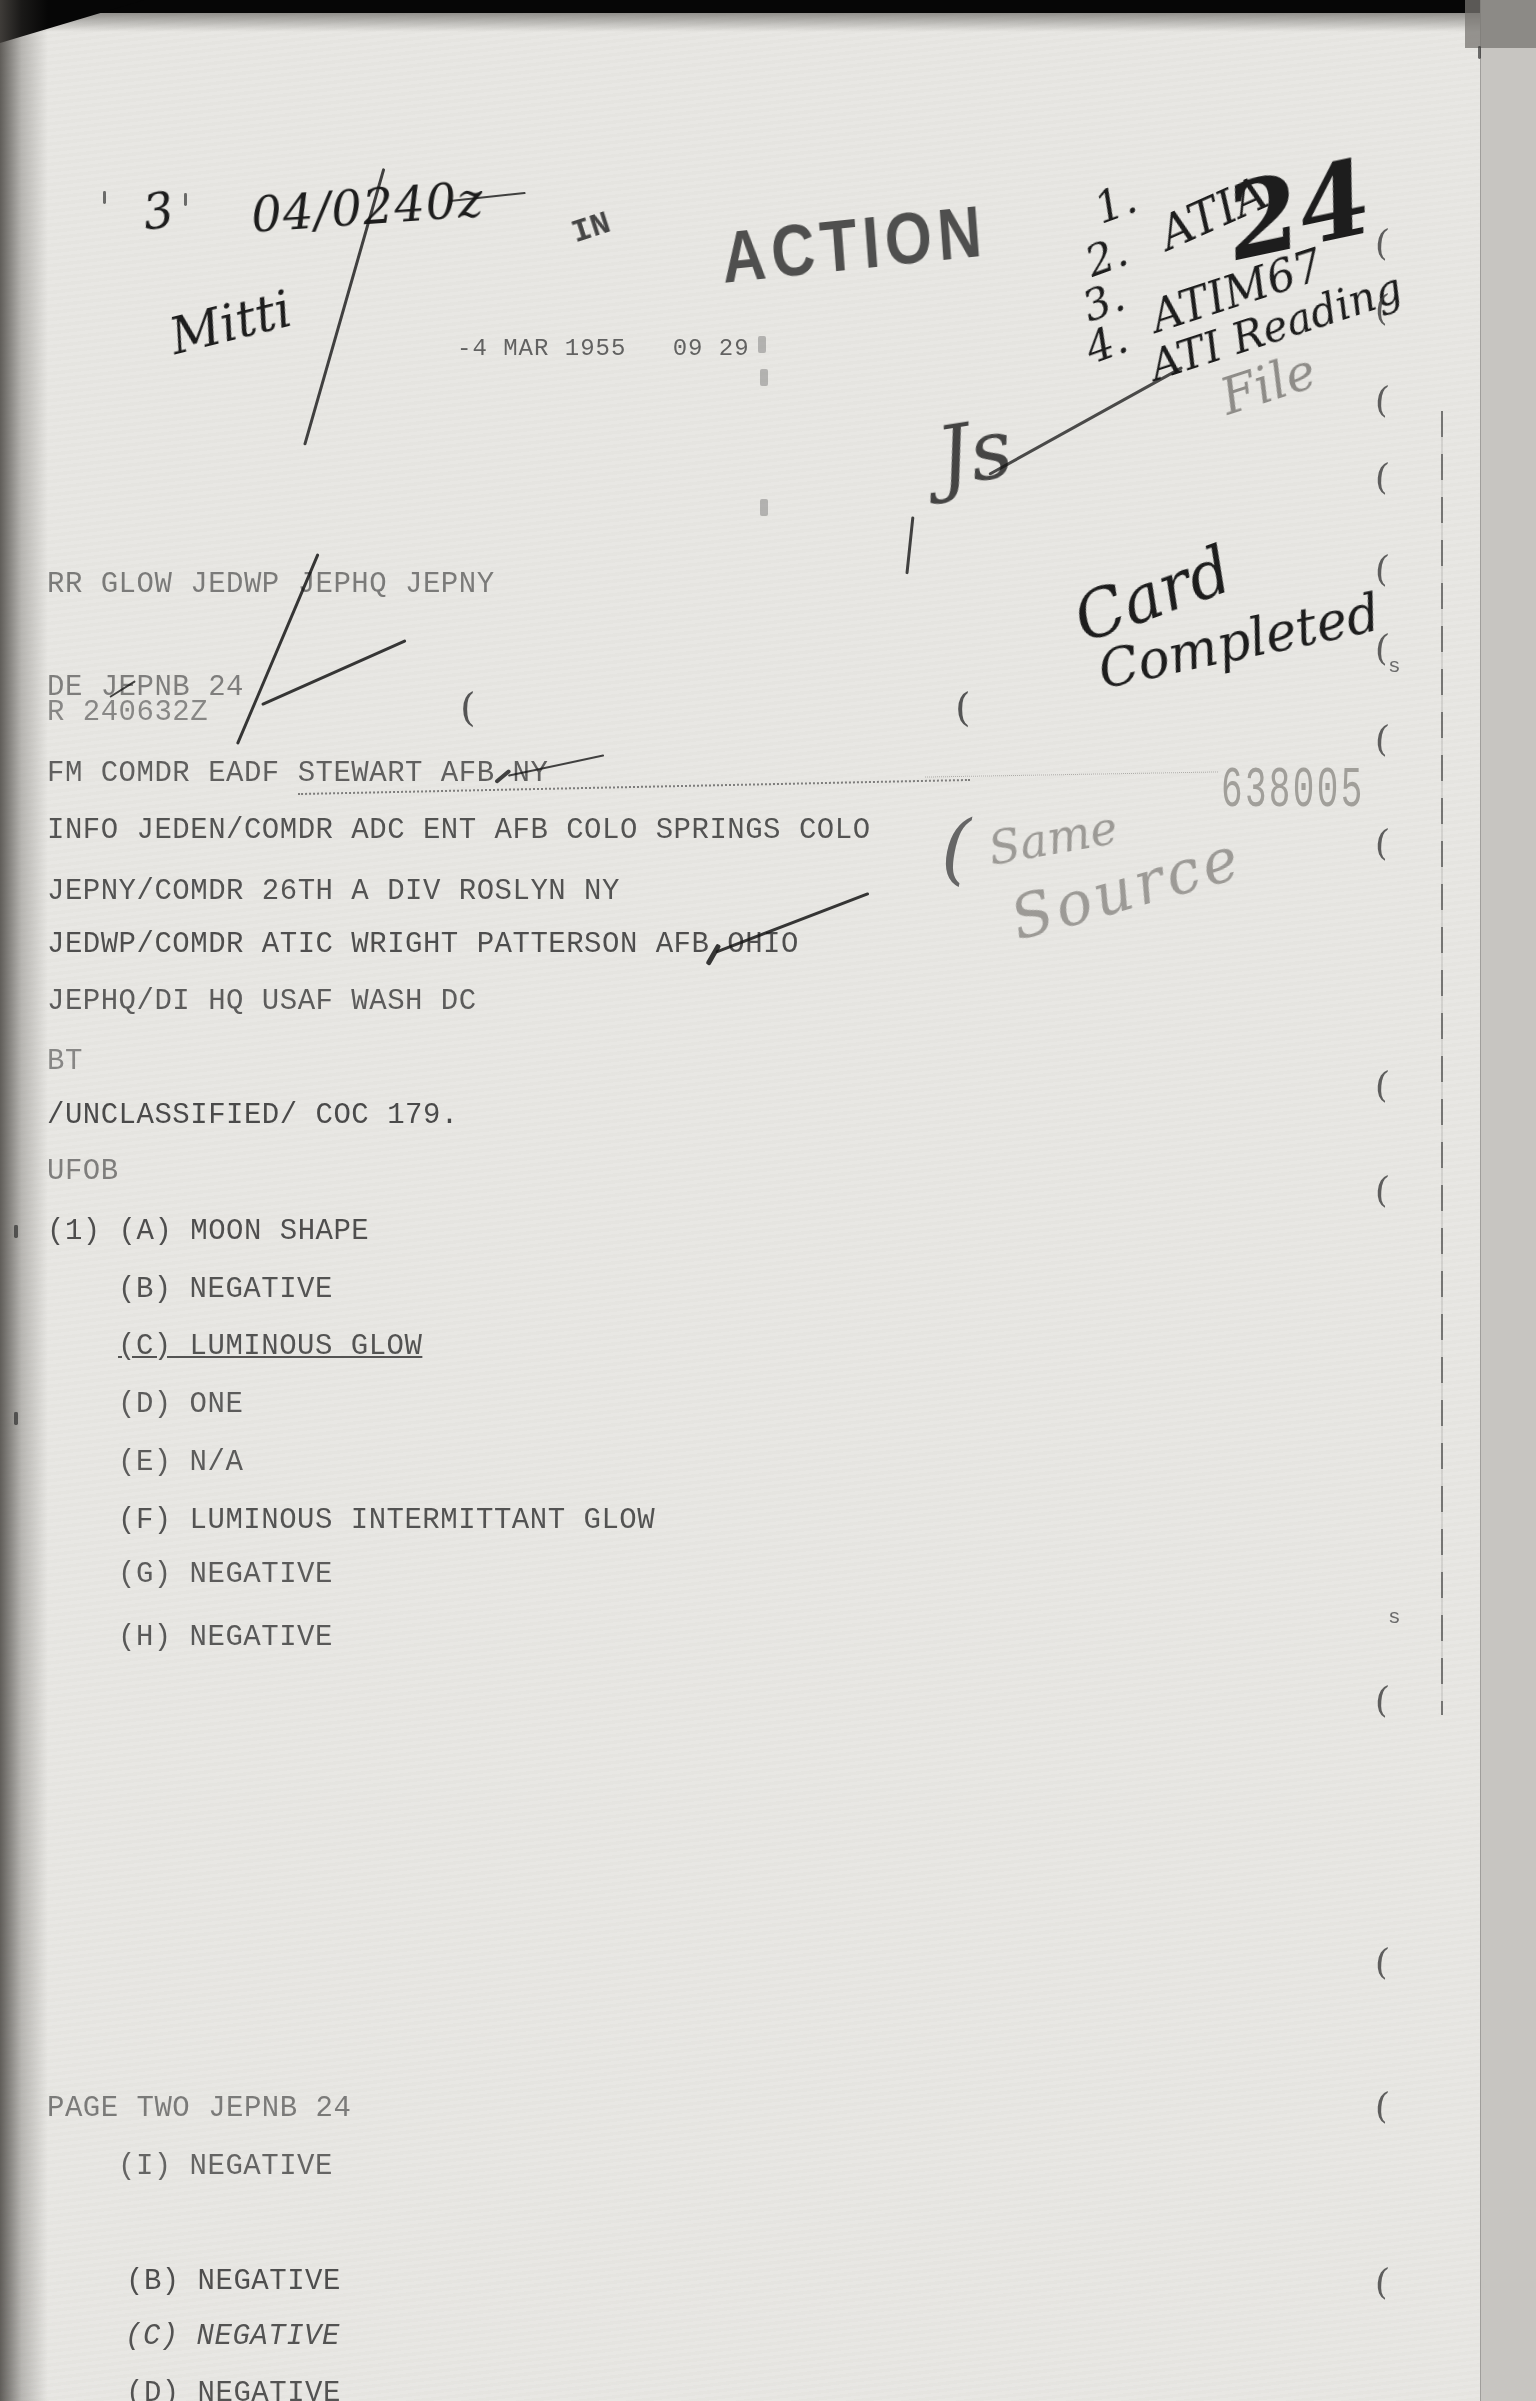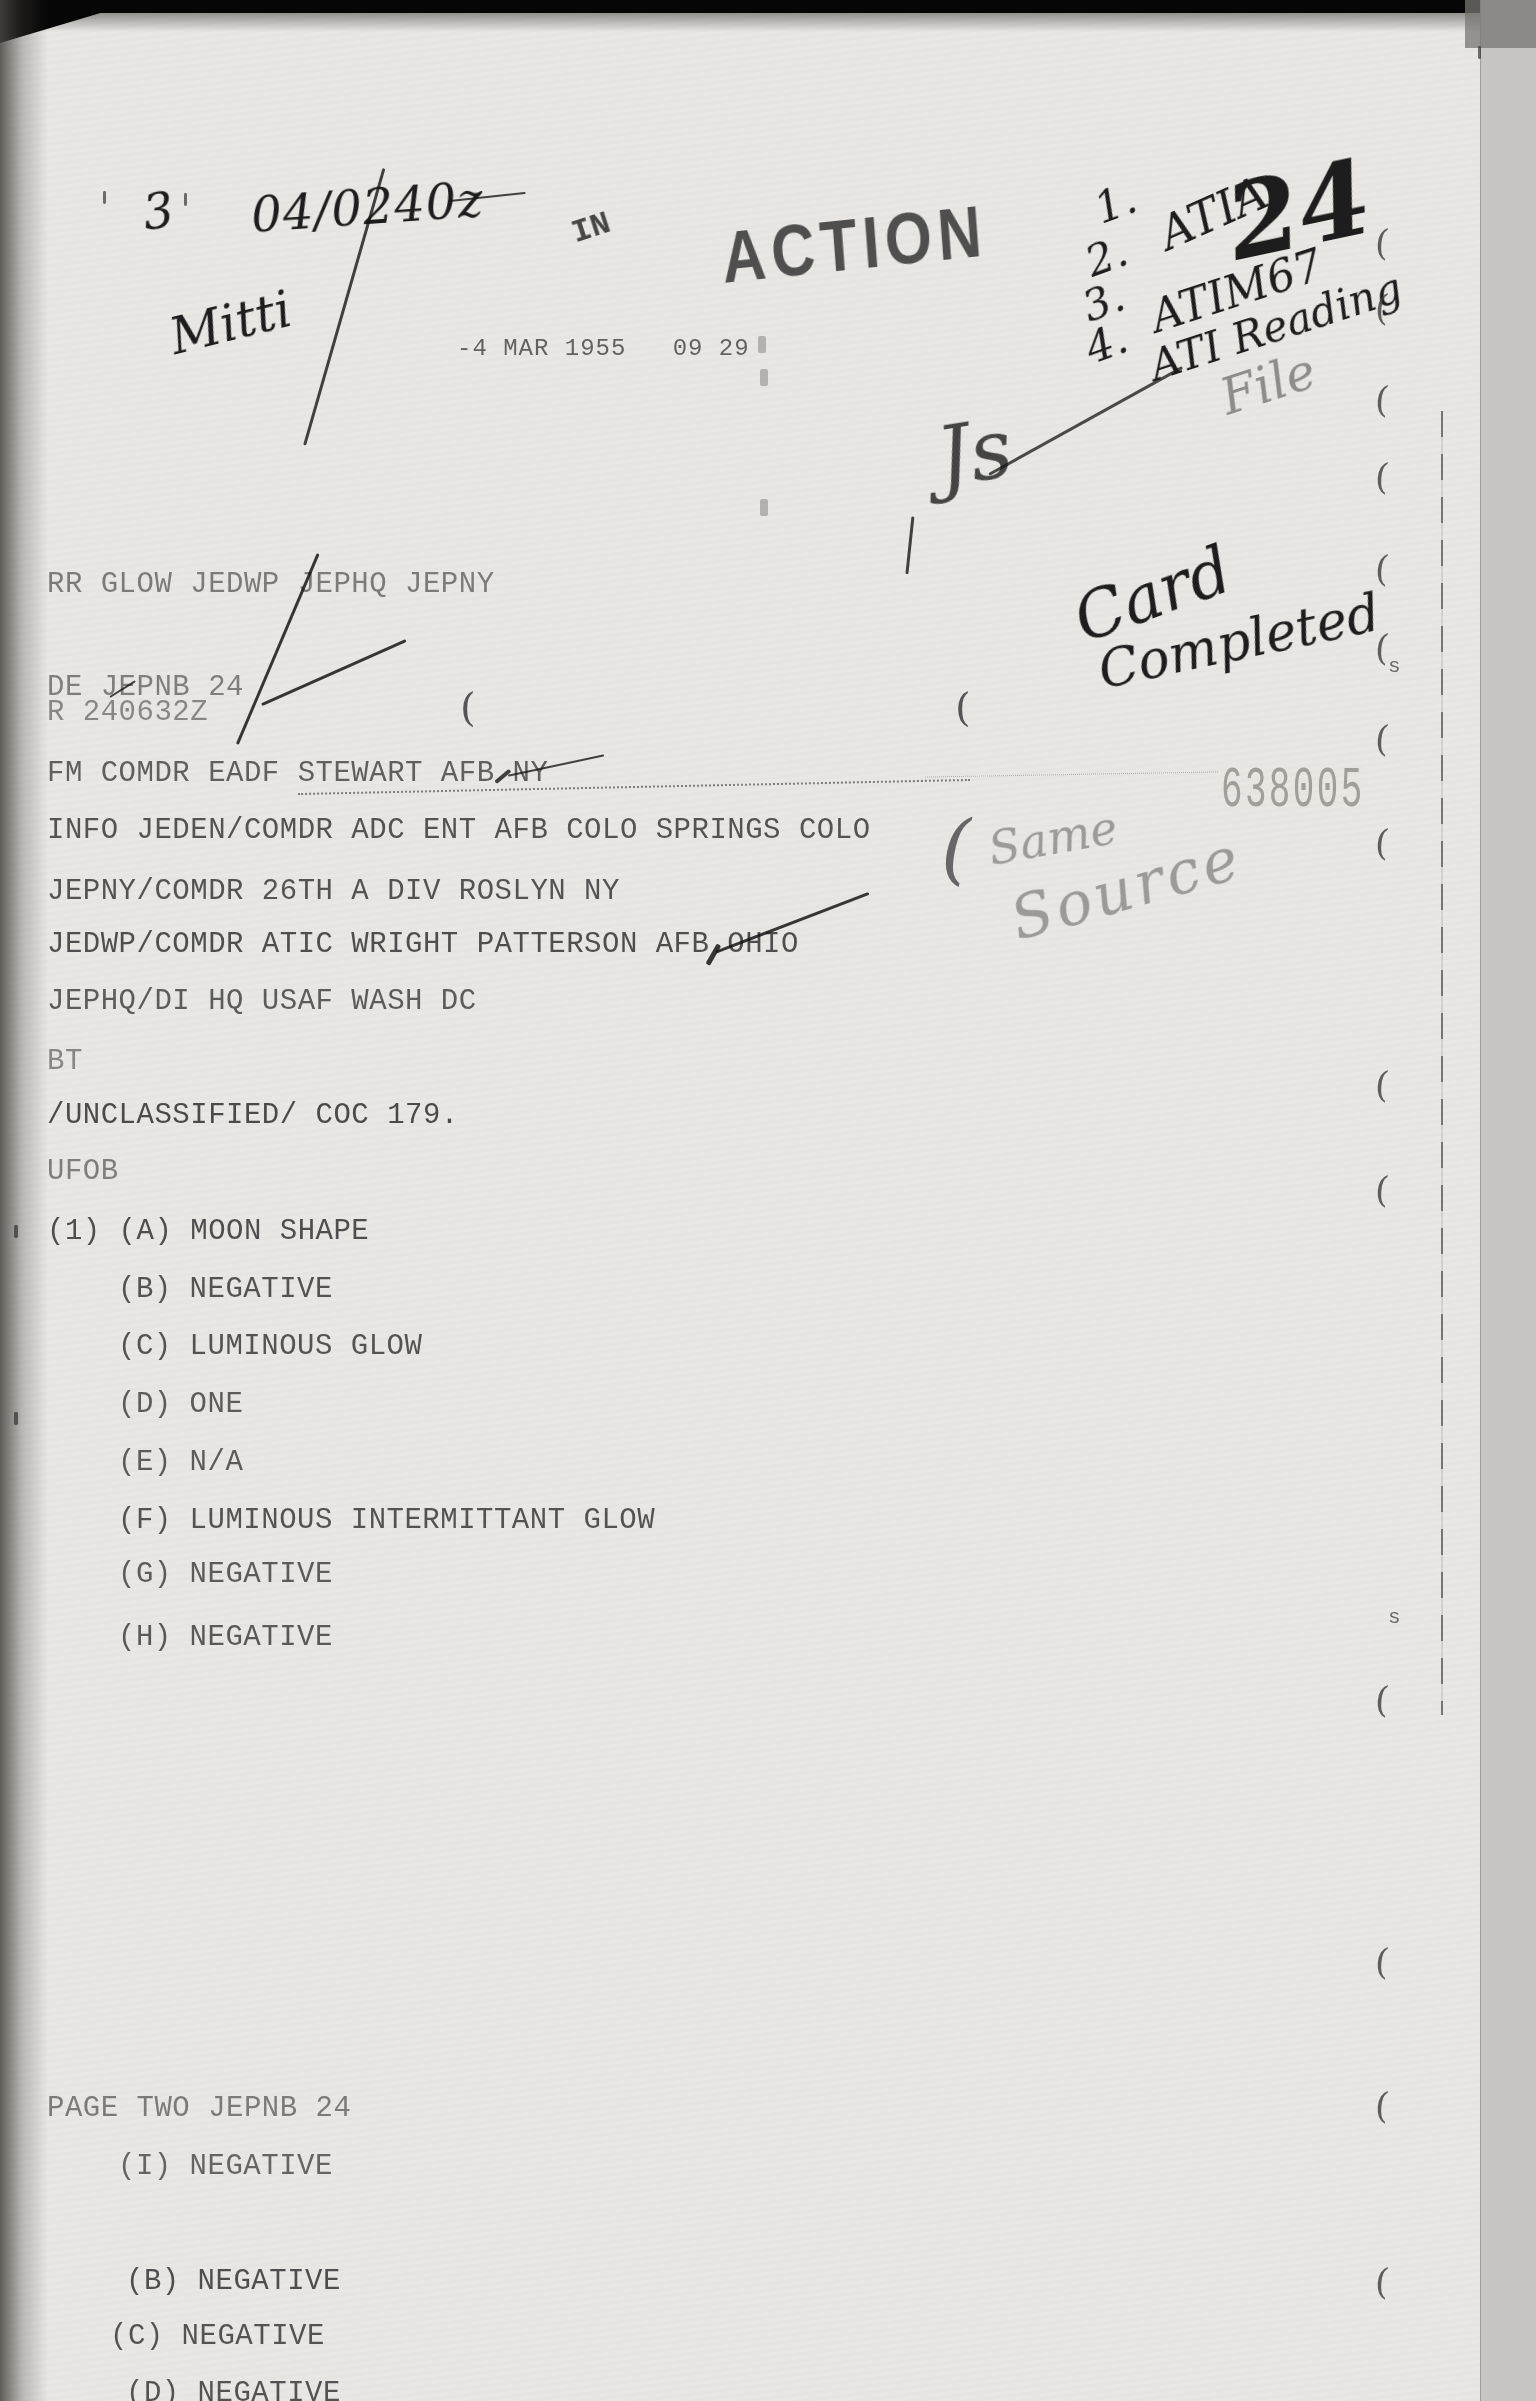--- a/index.html
+++ b/index.html
@@ -117,30 +117,30 @@
     <div class="tw-line" style="left: 47px; top: 759px; opacity: 0.78;">FM COMDR EADF STEWART AFB NY</div>
     <div class="tw-line" style="left: 47px; top: 816px; opacity: 0.85;">INFO JEDEN/COMDR ADC ENT AFB COLO SPRINGS COLO</div>
     <div class="tw-line" style="left: 47px; top: 877px; opacity: 0.85;">JEPNY/COMDR 26TH A DIV ROSLYN NY</div>
     <div class="tw-line" style="left: 47px; top: 930px; opacity: 0.88;">JEDWP/COMDR ATIC WRIGHT PATTERSON AFB OHIO</div>
     <div class="tw-line" style="left: 47px; top: 987px; opacity: 0.8;">JEPHQ/DI HQ USAF WASH DC</div>
     <div class="tw-line" style="left: 47px; top: 1047px; opacity: 0.55;">BT</div>
     <div class="tw-line" style="left: 47px; top: 1101px; opacity: 0.9;">/UNCLASSIFIED/ COC 179.</div>
     <div class="tw-line" style="left: 47px; top: 1157px; opacity: 0.6;">UFOB</div>
     <div class="tw-line" style="left: 47px; top: 1217px; opacity: 0.88;">(1) (A) MOON SHAPE</div>
     <div class="tw-line" style="left: 118px; top: 1275px; opacity: 0.85;">(B) NEGATIVE</div>
-    <div class="tw-line" style="left: 118px; top: 1332px; opacity: 0.85;">(C) LUMINOUS GLOW</div>
+    <div class="tw-line" style="left: 118px; top: 1332px; opacity: 0.85; text-decoration: underline;">(C) LUMINOUS GLOW</div>
     <div class="tw-line" style="left: 118px; top: 1390px; opacity: 0.8;">(D) ONE</div>
     <div class="tw-line" style="left: 118px; top: 1448px; opacity: 0.8;">(E) N/A</div>
     <div class="tw-line" style="left: 118px; top: 1506px; opacity: 0.85;">(F) LUMINOUS INTERMITTANT GLOW</div>
     <div class="tw-line" style="left: 118px; top: 1560px; opacity: 0.8;">(G) NEGATIVE</div>
     <div class="tw-line" style="left: 118px; top: 1623px; opacity: 0.82;">(H) NEGATIVE</div>
     <div class="tw-line" style="left: 47px; top: 2094px; opacity: 0.62;">PAGE TWO JEPNB 24</div>
     <div class="tw-line" style="left: 118px; top: 2152px; opacity: 0.75;">(I) NEGATIVE</div>
     <div class="tw-line" style="left: 126px; top: 2267px; opacity: 0.88;">(B) NEGATIVE</div>
-    <div class="tw-line" style="left: 110px; top: 2322px; opacity: 0.85;">(C) NEGATIVE</div>
+    <div class="tw-line" style="left: 125px; top: 2322px; opacity: 0.85; font-style: italic;">(C) NEGATIVE</div>
     <div class="tw-line" style="left: 126px; top: 2379px; opacity: 0.85;">(D) NEGATIVE</div>
     <div class="stroke" style="left: 384px; top: 167px; width: 288px; height: 2.9px; transform: rotate(106deg); opacity: 0.8;"></div>
     <div class="stroke" style="left: 318px; top: 552px; width: 207px; height: 3.4px; transform: rotate(113deg); opacity: 0.85;"></div>
     <div class="stroke" style="left: 406px; top: 639px; width: 158px; height: 2.9px; transform: rotate(156deg); opacity: 0.85;"></div>
     <div class="stroke" style="left: 110px; top: 696px; width: 30px; height: 2.4px; transform: rotate(-32deg); opacity: 0.8;"></div>
     <div class="stroke" style="left: 869px; top: 892px; width: 164px; height: 2.9px; transform: rotate(159deg); opacity: 0.85;"></div>
     <div class="stroke" style="left: 719px; top: 942px; width: 23px; height: 5.3px; transform: rotate(120deg); opacity: 0.85;"></div>
     <div class="stroke" style="left: 989px; top: 473px; width: 221px; height: 2.9px; transform: rotate(-29deg); opacity: 0.75;"></div>
     <div class="stroke" style="left: 604px; top: 754px; width: 98px; height: 2.4px; transform: rotate(168deg); opacity: 0.8;"></div>
     <div class="stroke" style="left: 510px; top: 768px; width: 19px; height: 4.3px; transform: rotate(140deg); opacity: 0.8;"></div>

